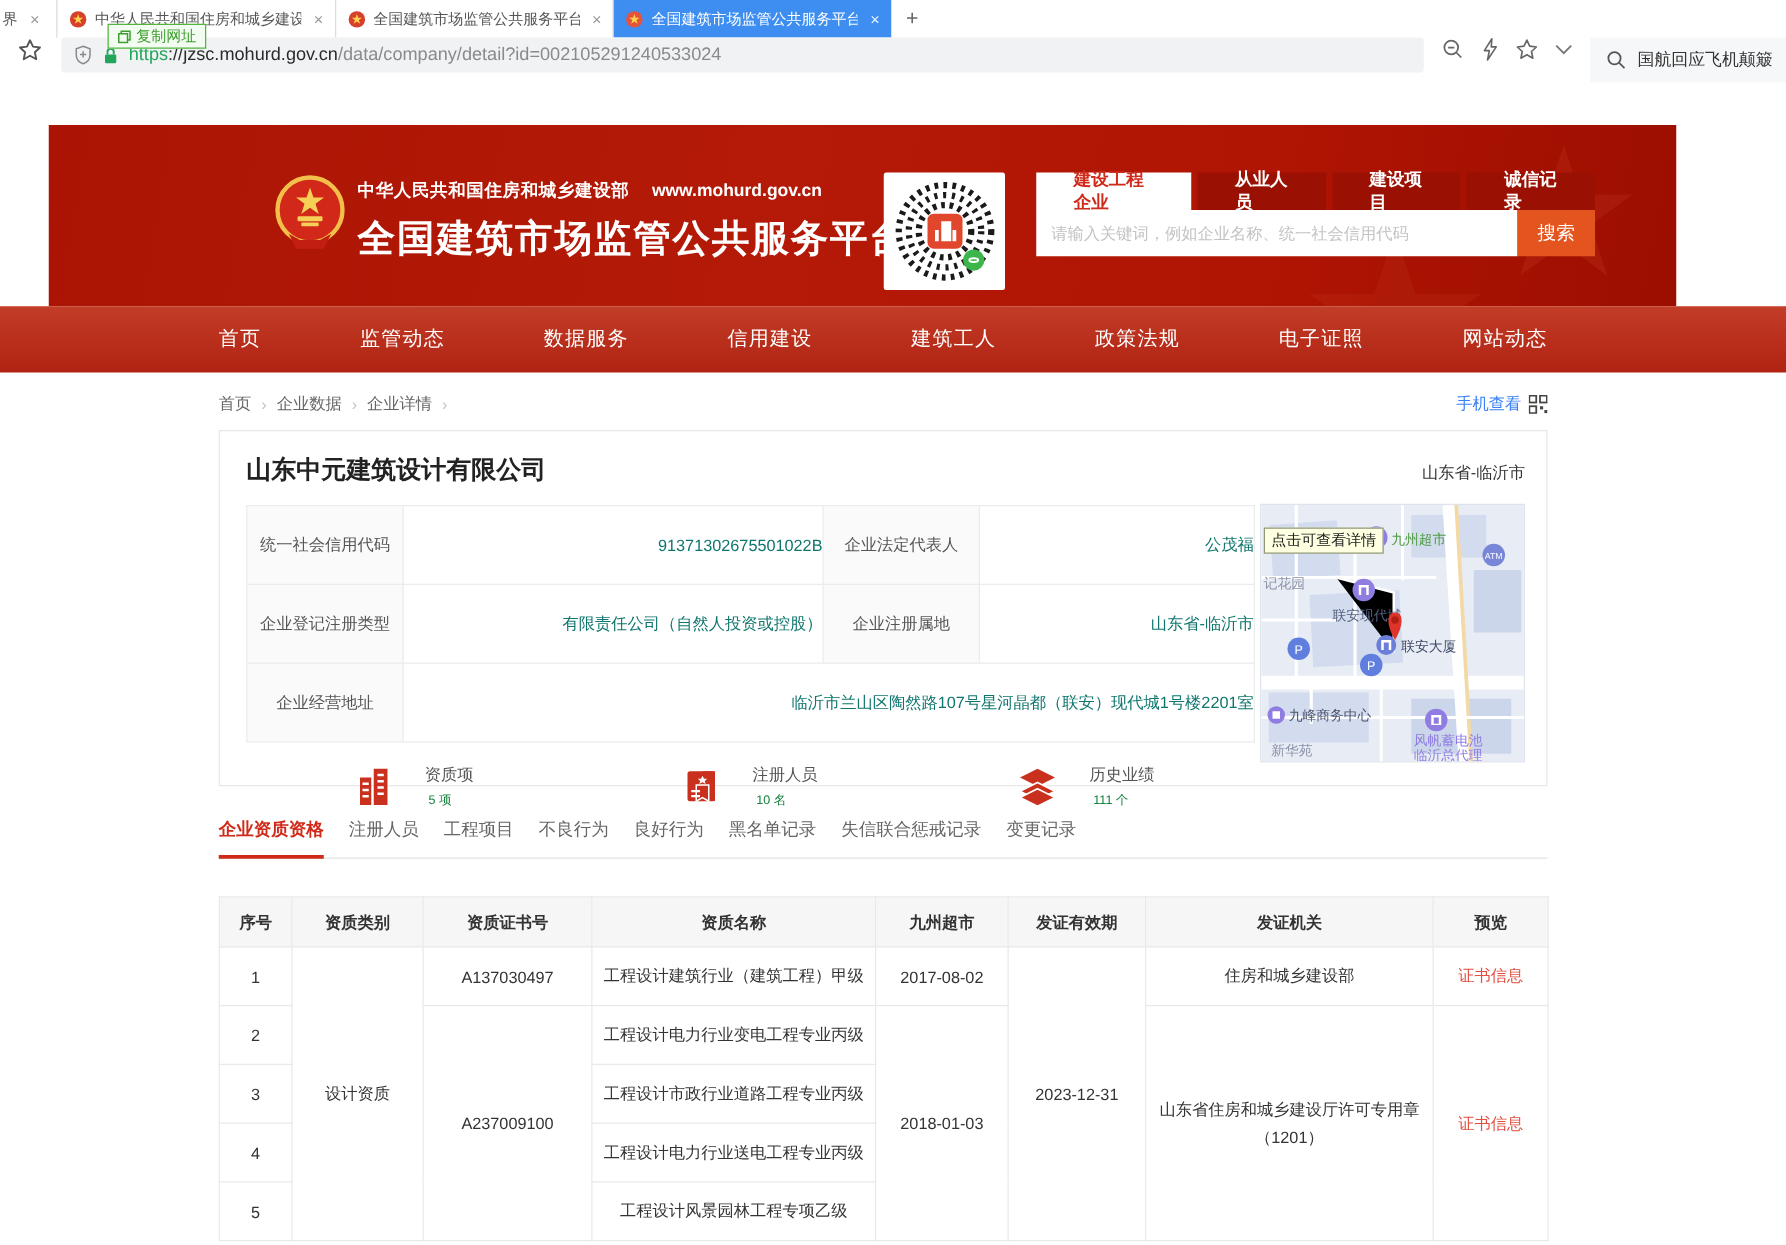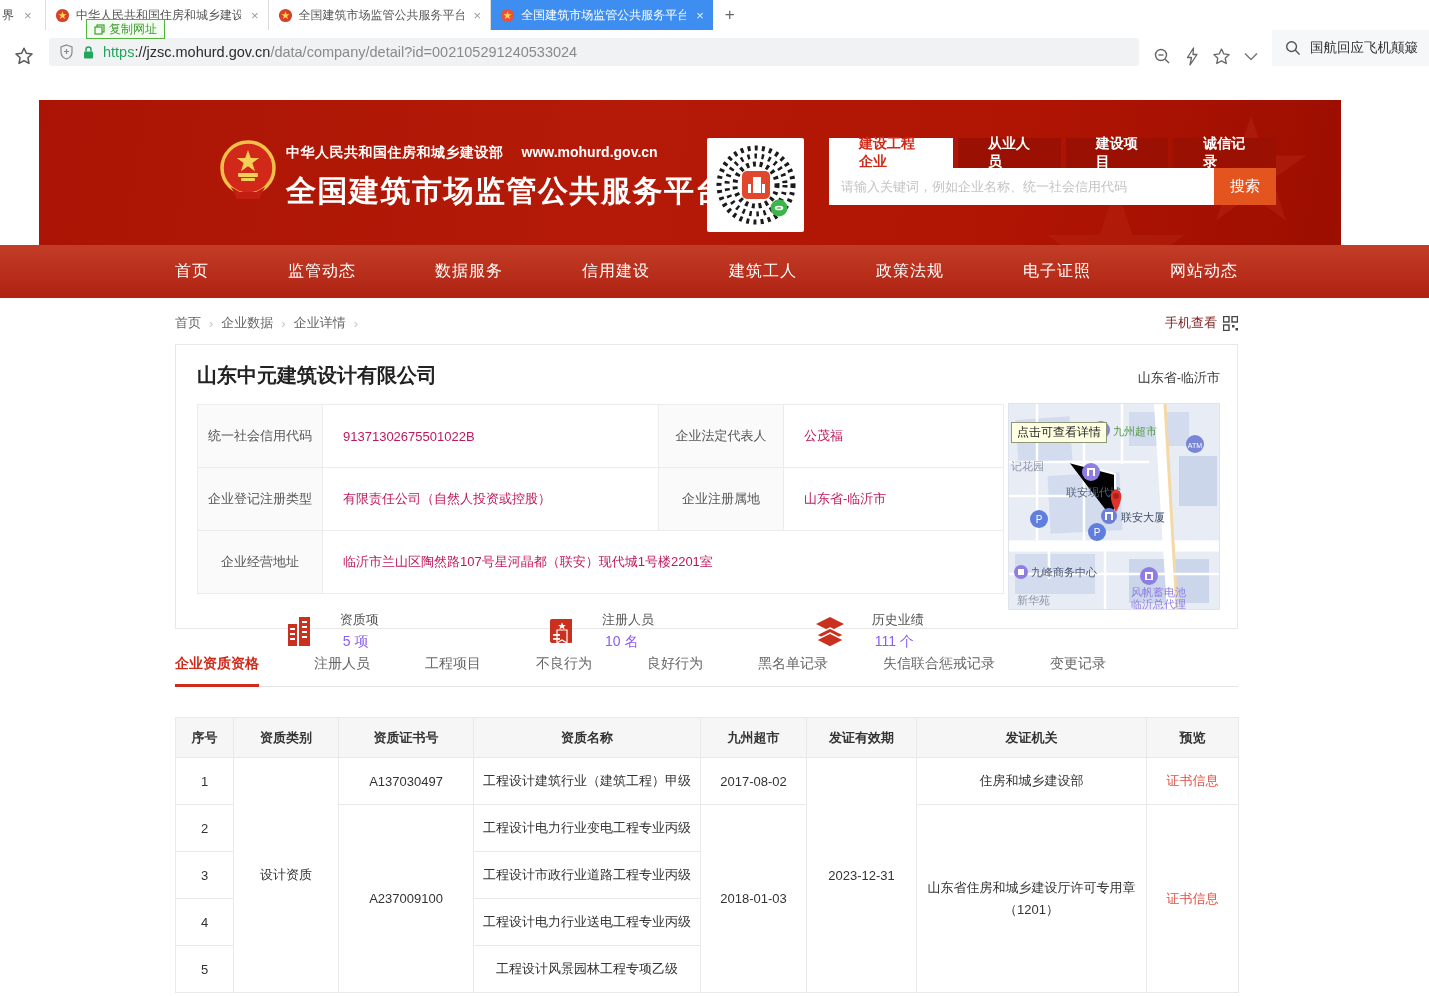--- a/index.html
+++ b/index.html
@@ -9,21 +9,21 @@
   #chrome { position:absolute; top:0; left:0; width:1429px; height:66px; background:#fff; }
   .tabbar { height:30px; display:flex; align-items:stretch; background:#fff; }
   .btab { display:flex; align-items:center; gap:6px; padding:0 9px; font-size:12px; color:#555; border-right:1px solid #dcdcdc; white-space:nowrap; overflow:hidden; }
   .btab .ttl { max-width:165px; overflow:hidden; text-overflow:clip; white-space:nowrap; }
   .btab .x { color:#999; font-size:13px; margin-left:4px; }
   .btab.active { background:#3d8ef0; color:#fff; border-right:none; }
   .btab.active .x { color:#e8f1ff; }
   .btab.partial { width:46px; padding-left:2px; }
   .newtab { width:34px; display:flex; align-items:center; justify-content:center; color:#666; font-size:17px; }
   .favicon { width:15px; height:15px; flex:0 0 auto; }
-  .toolbar { height:36px; display:flex; align-items:flex-end; }
+  .toolbar { height:36px; display:flex; align-items:flex-start; }
   .bookmark-star { margin-left:14px; }
   .urlfield { margin-left:15px; width:1090px; height:28px; background:#f1f2f4; border-radius:3px; display:flex; align-items:center; padding:0 10px; gap:8px; font-size:14.5px; }
   .url-scheme { color:#23a55c; }
   .url-host { color:#2b2b2b; }
   .url-path { color:#8a8a8a; }
   .tbicons { display:flex; align-items:center; gap:13px; margin-left:14px; }
   .newsbox { margin-left:14px; flex:1; height:36px; background:#f6f7f8; display:flex; align-items:center; gap:9px; padding-left:13px; font-size:13.5px; color:#333; }
   #copytip { position:absolute; left:86px; top:19px; height:20px; display:flex; align-items:center; gap:4px; padding:0 7px; background:#f2fcf0; border:1px solid #53b43f; color:#3f9e2f; font-size:12px; z-index:30; }
 
   
@@ -43,37 +43,37 @@
   .stab.active { background:#fff; color:#cf2a1a; }
   .srow { display:flex; height:37px; }
   .srow input { flex:1; border:none; outline:none; padding:0 12px; font-size:13px; color:#333; font-family:inherit; }
   .srow input::placeholder { color:#c3c3c3; }
   .sbtn { width:62px; background:#e4541f; color:#fff; border:none; font-size:15px; font-family:inherit; cursor:pointer; }
 
   
   #content { position:absolute; top:298px; left:175px; width:1063px; }
   .crumbrow { display:flex; align-items:center; margin:16px 0 12px; font-size:13px; color:#666; }
   .crumbrow .sep { color:#c4c4c4; margin:0 8px; }
-  .crumbrow .right { margin-left:auto; display:flex; align-items:center; gap:6px; color:#7f1d1d; }
+  .crumbrow .right { margin-left:auto; display:flex; align-items:center; gap:6px; color:#3b82f6; }
 
   .card { position:relative; border:1px solid #e8e8e8; height:285px; padding:17px 17px 0 21px; background:#fff; }
   .cotitle { font-size:20px; font-weight:bold; color:#222; }
   .coregion { position:absolute; right:17px; top:24px; font-size:13px; color:#333; }
   table.info { border-collapse:collapse; width:806px; margin-top:15px; table-layout:fixed; font-size:13px; }
   table.info td { border:1px solid #ececec; height:63px; }
   td.ilabel { width:125px; background:#fafafa; color:#555; text-align:center; }
-  td.ival { color:#be185d; padding-left:20px; }
+  td.ival { color:#0f766e; padding-left:20px;text-align:right; }
   .statsrow { display:flex; width:806px; margin-top:17px; }
   .stat { flex:1; display:flex; justify-content:center; align-items:center; gap:26px; cursor:pointer; }
   .stat .lab { font-size:13px; color:#555; }
-  .stat .val { font-size:14px; color:#8b5cf6; margin-top:4px; padding-left:3px; }
+  .stat .val { font-size:10px; color:#15803d; margin-top:4px; padding-left:3px; }
   .mapbox { position:absolute; top:58px; right:17px; width:212px; height:207px; overflow:hidden; cursor:pointer; border:1px solid #dfe3ec; }
   .maptip { position:absolute; top:18px; left:2px; z-index:5; background:#ffffe1; border:1px solid #8f9779; font-size:12px; color:#222; padding:1px 5px; }
 
-  .dtabs { display:flex; gap:55px; border-bottom:1px solid #e4e4e4; margin-top:26px; font-size:14px; color:#666; }
+  .dtabs { display:flex; gap:20px; border-bottom:1px solid #e4e4e4; margin-top:26px; font-size:14px; color:#666; }
   .dtab { padding-bottom:11px; border-bottom:3px solid transparent; margin-bottom:-1px; cursor:pointer; }
   .dtab.active { color:#cf2a1a; border-bottom-color:#cf2a1a; font-weight:bold; }
 
   table.quals { border-collapse:collapse; width:1063px; margin-top:30px; font-size:13px; color:#333; table-layout:fixed; }
   table.quals th, table.quals td { border:1px solid #e9e9e9; text-align:center; padding:4px; }
   table.quals th { background:#f6f6f6; height:40px; font-weight:bold; }
   table.quals td { height:47px; }
   .certlink { color:#e25042; cursor:pointer; }
   .c-no{width:58px}.c-cat{width:105px}.c-cert{width:135px}.c-name{width:227px}.c-date{width:106px}.c-val{width:110px}.c-auth{width:230px}.c-prev{width:92px}
 

